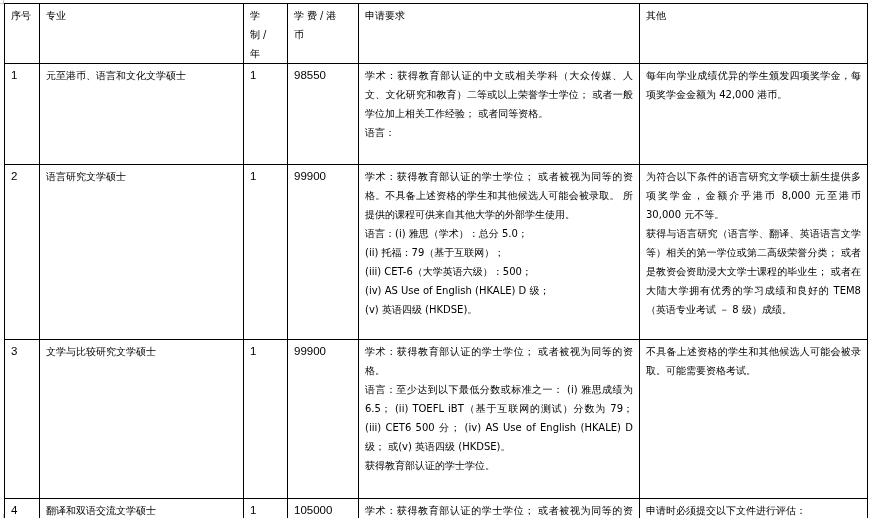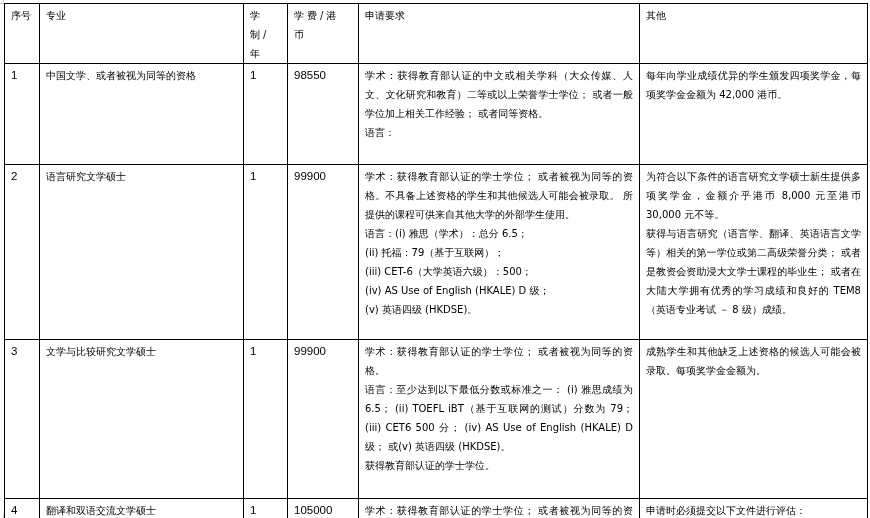--- a/index.html
+++ b/index.html
@@ -42,40 +42,40 @@
     <td style="width:23px;word-break:break-all;">序号</td>
     <td>专业</td>
     <td style="letter-spacing:3px;word-break:break-all;margin-left:36px;">学制/年</td>
     <td style="letter-spacing:3px;word-break:break-all;">学费/港币</td>
     <td>申请要求</td>
     <td>其他</td>
   </tr>
 
   <tr class="r1">
     <td class="num">1</td>
-    <td>中国文学、或者被视为同等的资格</td>
+    <td>元至港币、语言和文化文学硕士</td>
     <td class="num">1</td>
     <td class="num">98550</td>
     <td class="just">
       <span class="line">学术：获得教育部认证的中文或相关学科（大众传媒、人文、文化研究和教育）二等或以上荣誉学士学位； 或者一般学位加上相关工作经验； 或者同等资格。</span>
       <span class="line">语言：</span>
     </td>
     <td class="just">
       <span class="line">每年向学业成绩优异的学生颁发四项奖学金，每项奖学金金额为 42,000 港币。</span>
     </td>
   </tr>
 
   <tr class="r2">
     <td class="num">2</td>
     <td>语言研究文学硕士</td>
     <td class="num">1</td>
     <td class="num">99900</td>
     <td class="just">
       <span class="line">学术：获得教育部认证的学士学位； 或者被视为同等的资格。不具备上述资格的学生和其他候选人可能会被录取。 所提供的课程可供来自其他大学的外部学生使用。</span>
-      <span class="line">语言：(i) 雅思（学术）：总分 6.5；</span>
+      <span class="line">语言：(i) 雅思（学术）：总分 5.0；</span>
       <span class="line">(ii) 托福：79（基于互联网）；</span>
       <span class="line">(iii) CET-6（大学英语六级）：500；</span>
       <span class="line">(iv) AS Use of English (HKALE) D 级；</span>
       <span class="line">(v) 英语四级 (HKDSE)。</span>
     </td>
     <td class="just">
       <span class="line">为符合以下条件的语言研究文学硕士新生提供多项奖学金，金额介乎港币 8,000 元至港币 30,000 元不等。</span>
       <span class="line">获得与语言研究（语言学、翻译、英语语言文学等）相关的第一学位或第二高级荣誉分类； 或者是教资会资助浸大文学士课程的毕业生； 或者在大陆大学拥有优秀的学习成绩和良好的 TEM8（英语专业考试 － 8 级）成绩。</span>
     </td>
   </tr>
@@ -84,21 +84,21 @@
     <td class="num">3</td>
     <td>文学与比较研究文学硕士</td>
     <td class="num">1</td>
     <td class="num">99900</td>
     <td class="just">
       <span class="line">学术：获得教育部认证的学士学位； 或者被视为同等的资格。</span>
       <span class="line">语言：至少达到以下最低分数或标准之一： (i) 雅思成绩为 6.5； (ii) TOEFL iBT（基于互联网的测试）分数为 79； (iii) CET6 500 分； (iv) AS Use of English (HKALE) D 级； 或(v) 英语四级 (HKDSE)。</span>
       <span class="line">获得教育部认证的学士学位。</span>
     </td>
     <td class="just">
-      <span class="line">成熟学生和其他缺乏上述资格的候选人可能会被录取。每项奖学金金额为。</span>
+      <span class="line">不具备上述资格的学生和其他候选人可能会被录取。可能需要资格考试。</span>
     </td>
   </tr>
 
   <tr class="r4">
     <td class="num">4</td>
     <td>翻译和双语交流文学硕士</td>
     <td class="num">1</td>
     <td class="num">105000</td>
     <td class="just">
       <span class="line">学术：获得教育部认证的学士学位； 或者被视为同等的资格。</span>

